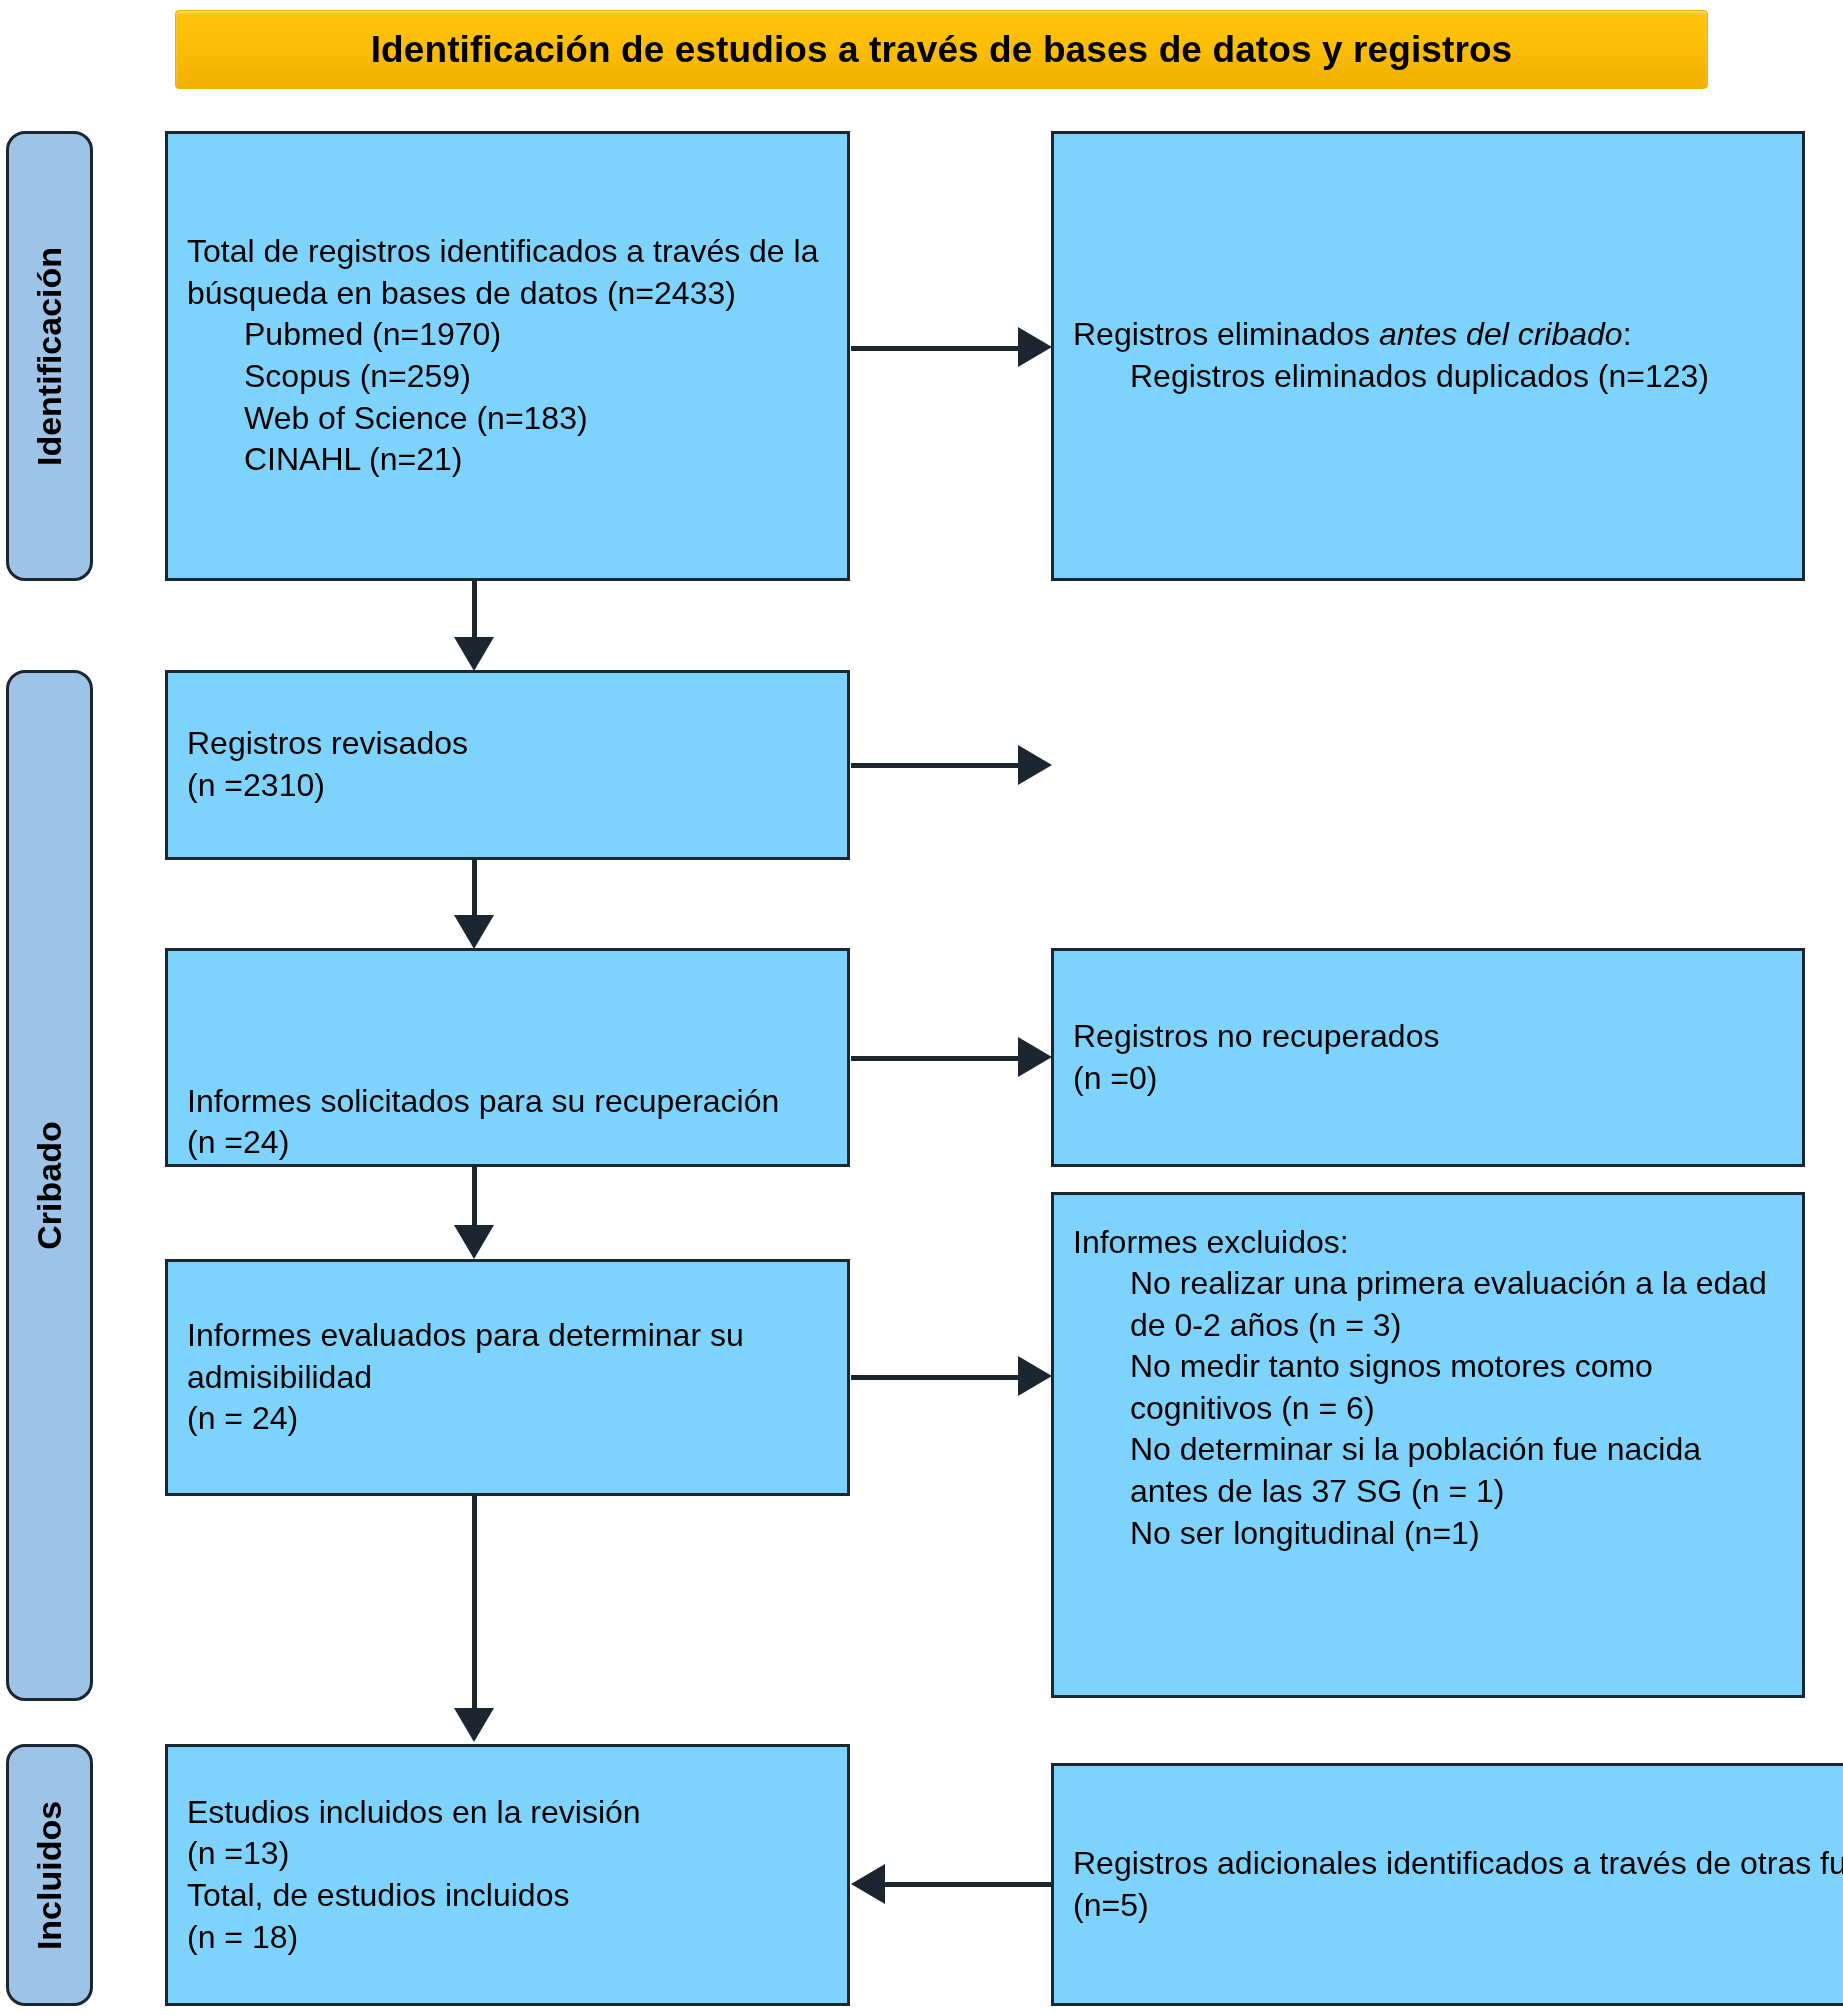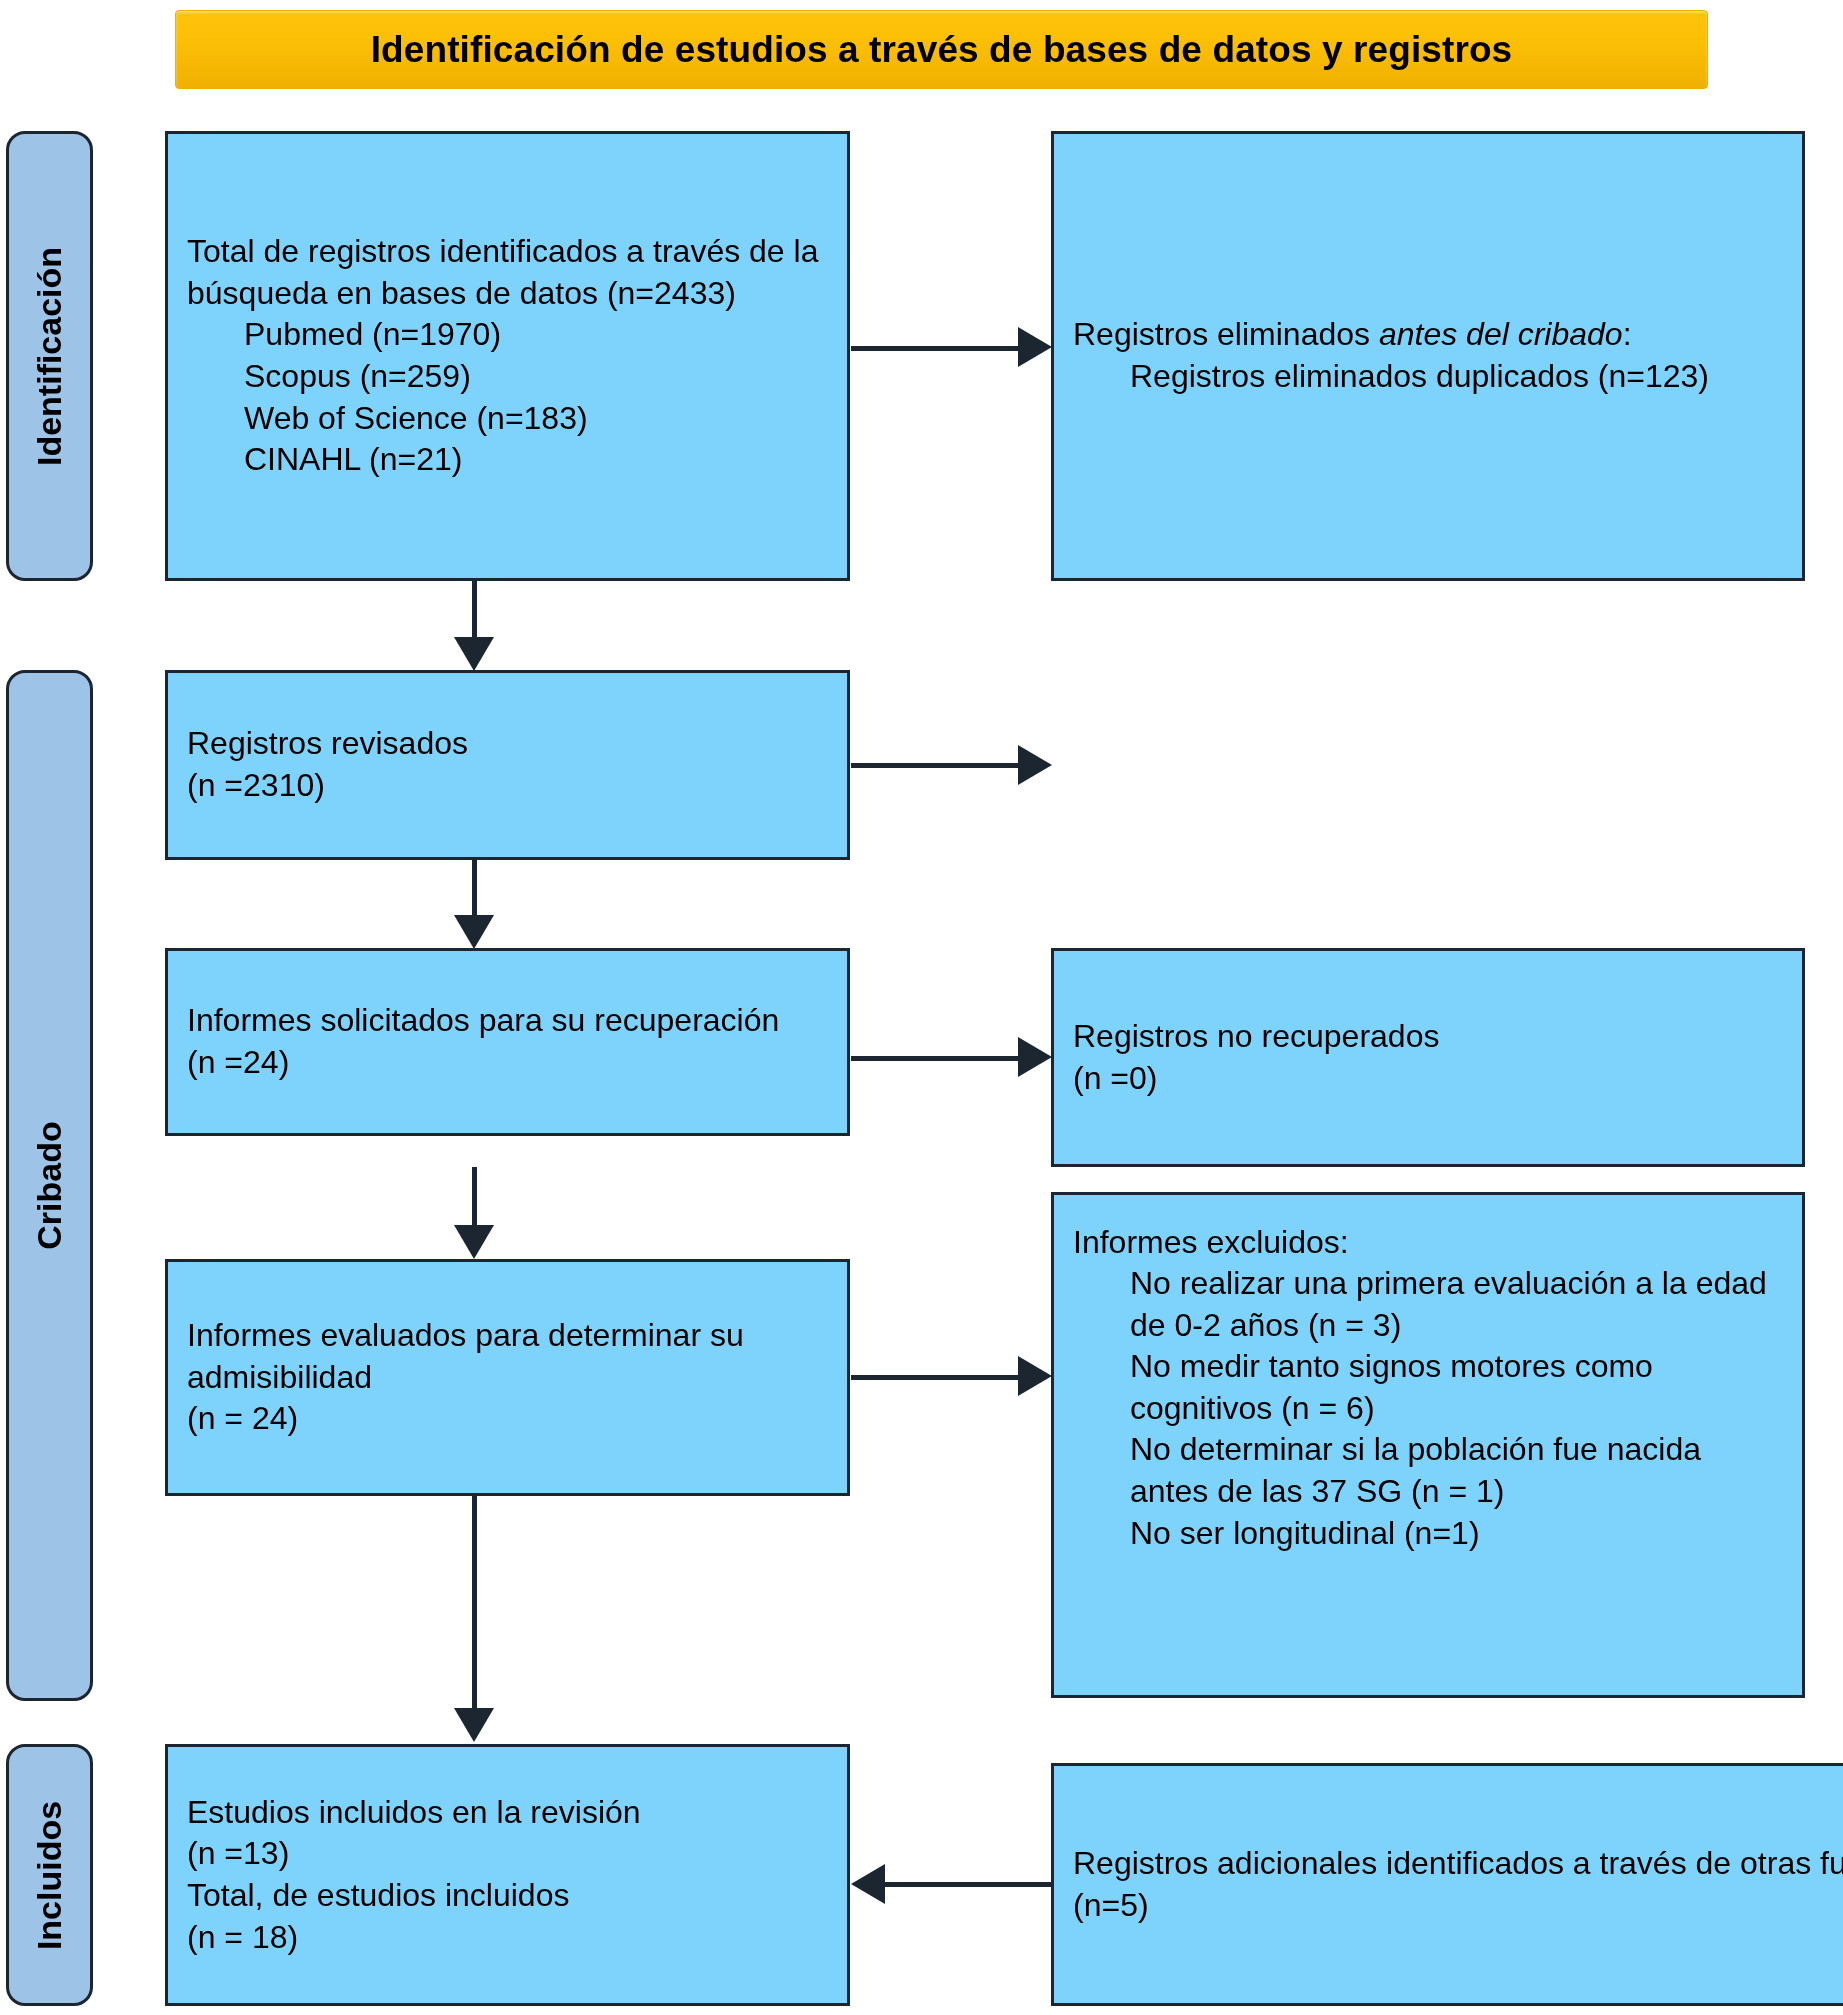--- a/index.html
+++ b/index.html
@@ -54,21 +54,21 @@
   .box p {
     font-size: 32px; line-height: 1.30; color: #000;
     white-space: pre-wrap;
   }
   .box p.indent { padding-left: 57px; }
   .box p em { font-style: italic; }
 
   
   #box-total      { left: 165px;  top: 131px;  width: 685px;  height: 450px; }
   #box-revisados  { left: 165px;  top: 670px;  width: 685px;  height: 190px; }
-  #box-solicitados{ left: 165px;  top: 948px; width: 685px;  height: 188px; }
+  #box-solicitados{ left: 165px;  top: 948px; width: 685px;  height: 219px; justify-content: flex-end; }
   #box-evaluados  { left: 165px;  top: 1259px; width: 685px;  height: 237px; }
   #box-incluidos  { left: 165px;  top: 1744px; width: 685px;  height: 262px; }
 
   
   #box-eliminados { left: 1051px; top: 131px;  width: 754px; height: 450px; }
   #box-excluidos  { left: 1051px; top: 670px;  width: 754px; height: 190px; }
   #box-norecup    { left: 1051px; top: 948px; width: 754px; height: 219px; }
   #box-informes-x { left: 1051px; top: 1192px; width: 754px; height: 506px;
                     justify-content: flex-start; padding-top: 26.5px; }
   #box-adicionales{ left: 1051px; top: 1763px; width: 899px; height: 243px; }

